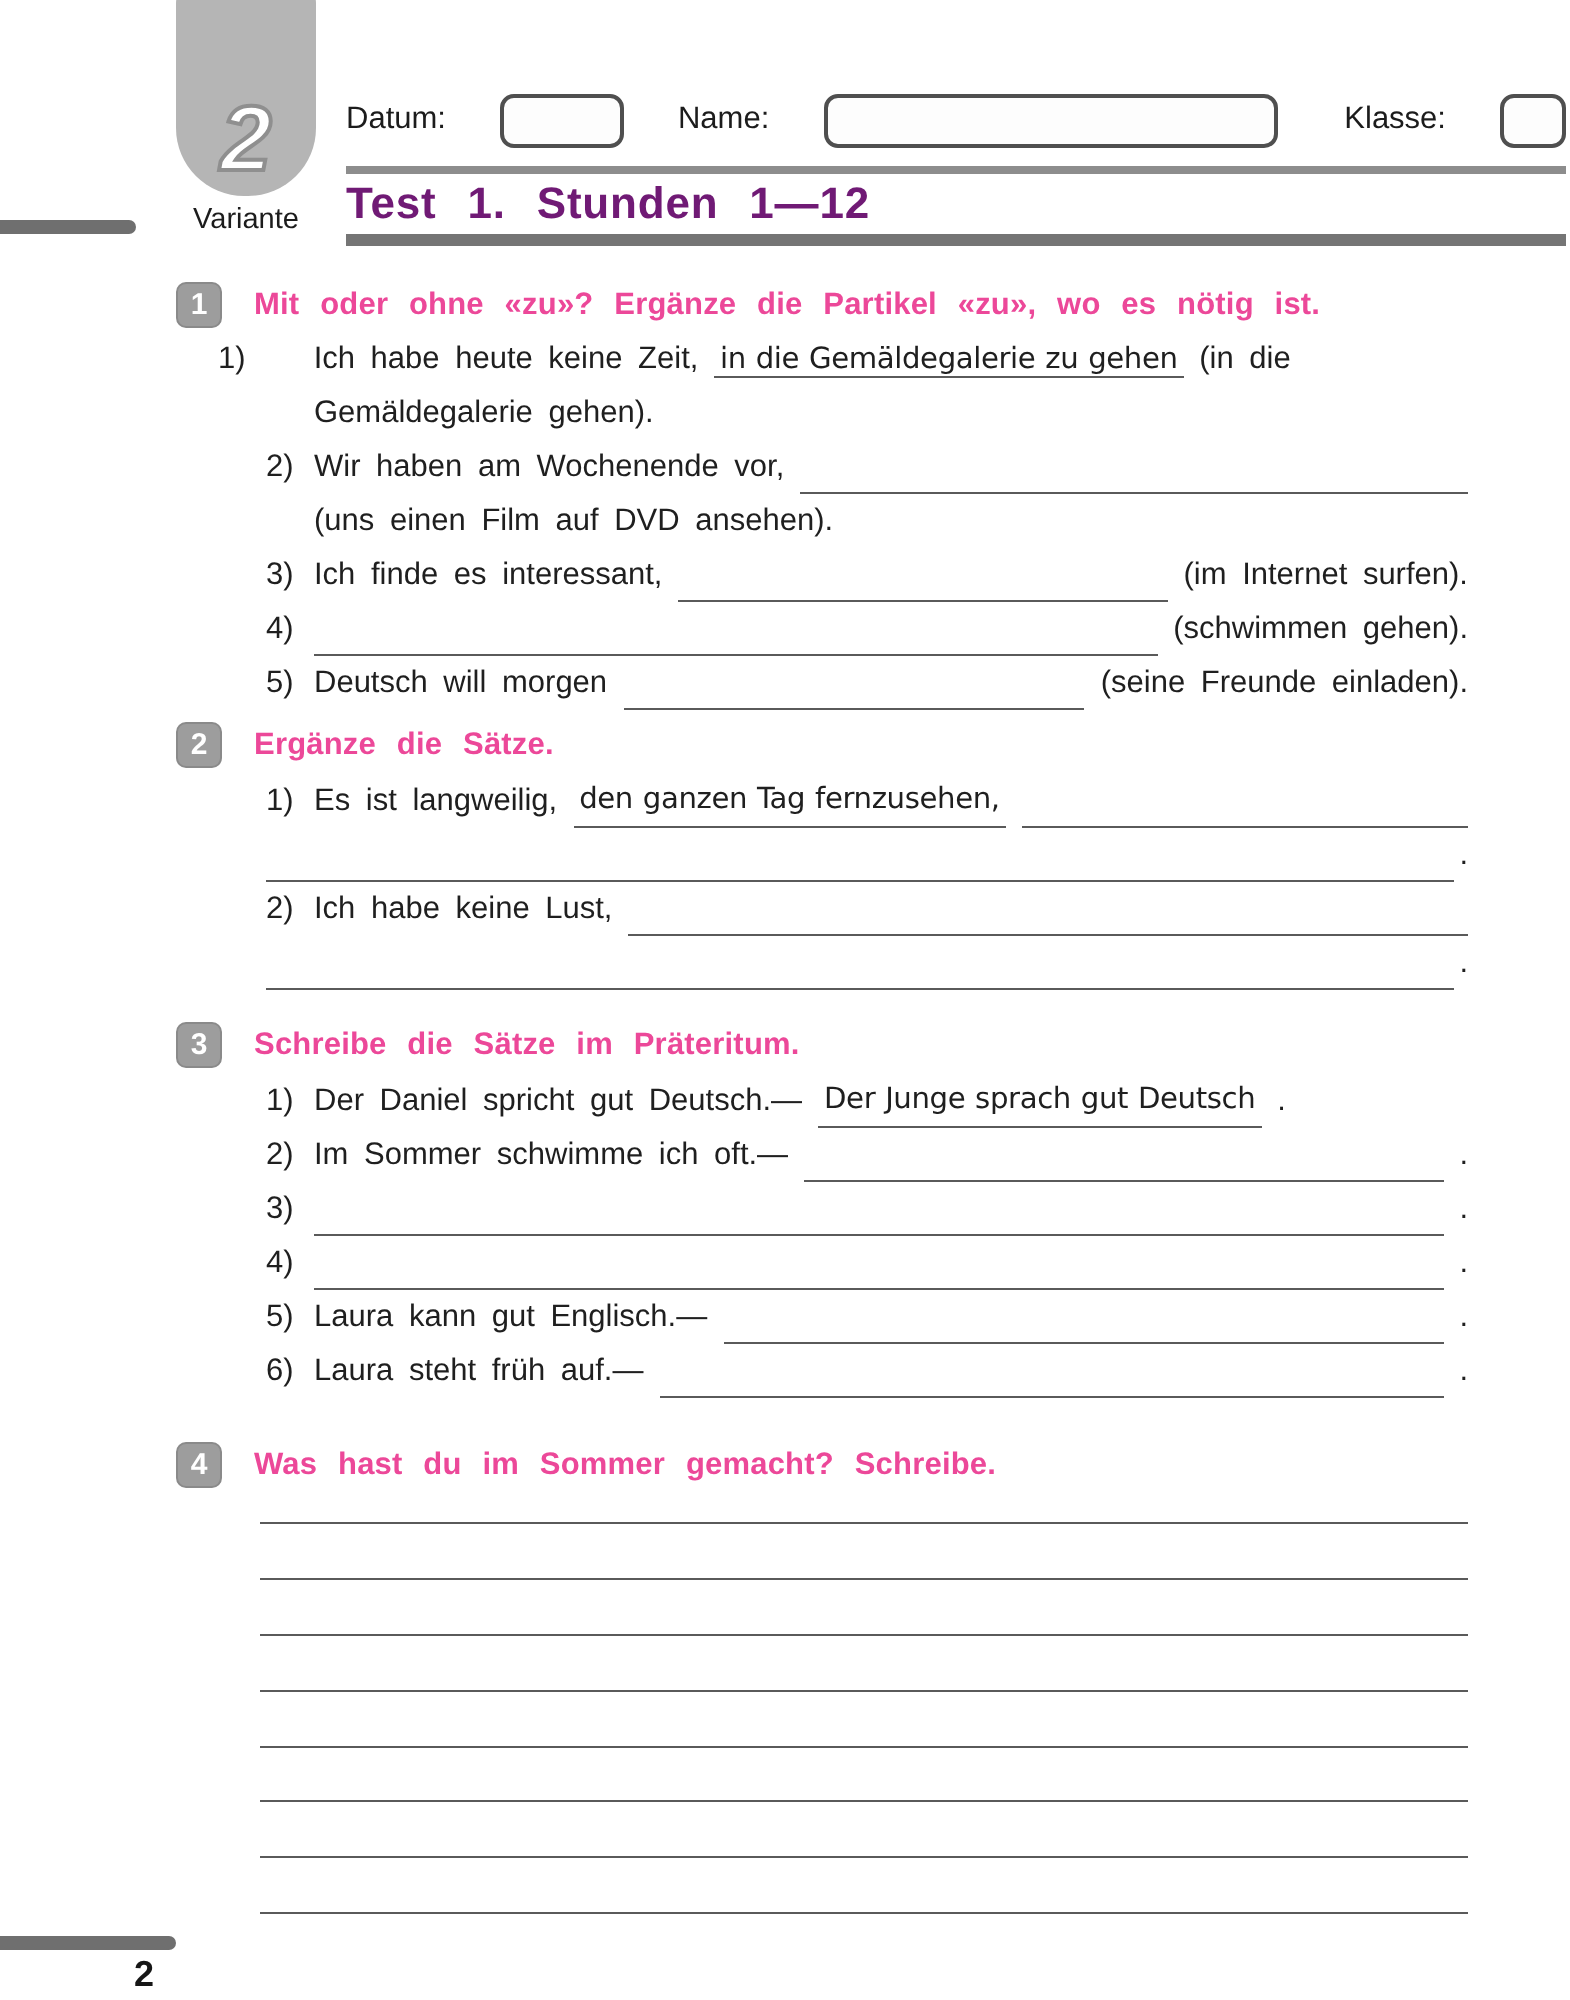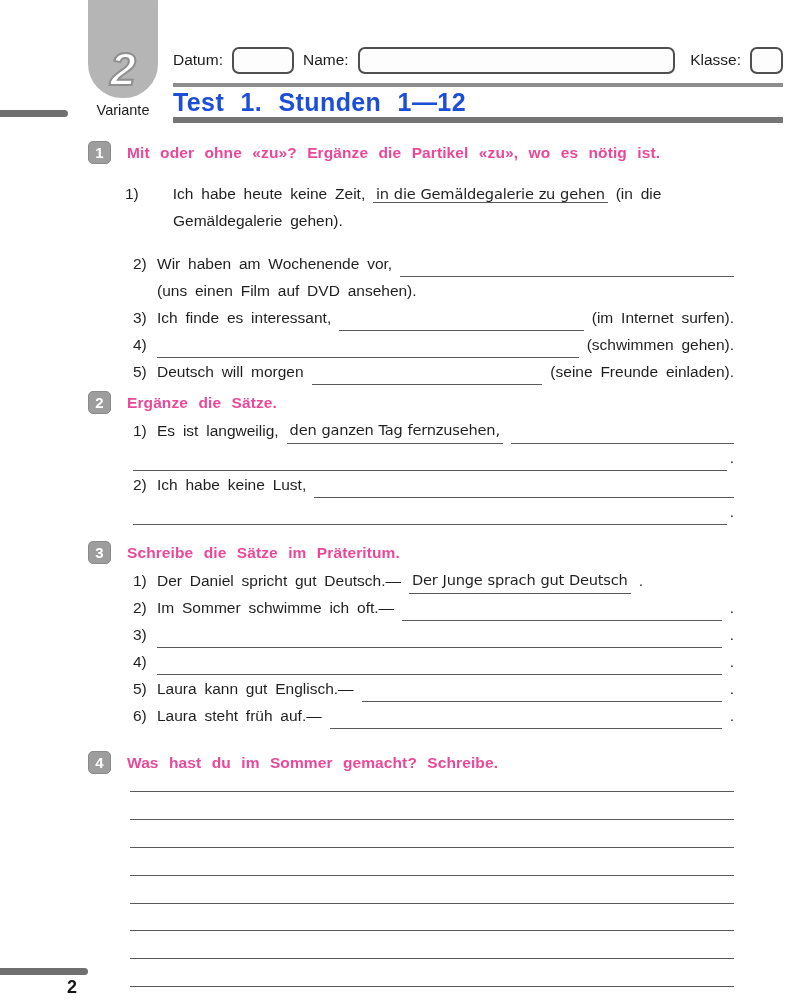--- a/index.html
+++ b/index.html
@@ -26,46 +26,46 @@
   .deco-bar { position:absolute; left:0; background:#6f6f6f; }
   .deco-bar.top { top:110px; width:68px; height:7px; border-radius:0 4px 4px 0; }
   .deco-bar.bottom { top:968px; width:88px; height:7px; border-radius:0 4px 4px 0; }
   .page-number {
     position:absolute; left:54px; top:977px; width:36px; text-align:center;
     font-weight:bold; font-size:18px; color:#161616;
   }
 
   
   .header { position:absolute; left:173px; top:44px; width:610px; }
-  .fields-row { display:flex; align-items:center; gap:9px; height:32px; }
+  .fields-row { display:flex; align-items:center; gap:27px; height:32px; }
   .field-label { font-size:15.5px; color:#1c1c1c; white-space:nowrap; }
   .field-box { border:2px solid #4f4f4f; border-radius:7px; background:#fdfdfd; height:27px; box-sizing:border-box; }
   .field-box.datum { width:62px; }
   .field-box.name  { flex:1; margin-right:6px; }
   .field-box.klasse{ width:33px; }
   .rule { width:100%; }
   .rule.thin  { margin-top:7px; height:3.5px; background:#8d8d8d; }
   .rule.thick { margin-top:3px; height:6px; background:#757575; }
   .page-title {
-    margin-top:3px; font-size:25px; font-weight:bold; color:#1d4ed8;
+    margin-top:3px; font-size:22px; font-weight:bold; color:#701a75;
     letter-spacing:0.4px; word-spacing:9px; line-height:24px;
   }
 
   
   .content { position:absolute; left:88px; top:141px; width:646px; font-size:15.5px; }
   .sec-head { display:flex; align-items:center; gap:16px; height:23px; }
   .badge {
     width:23px; height:23px; background:#9d9d9d; border:1px solid #8a8a8a; border-radius:5px;
     color:#ffffff; font-weight:bold; font-size:15px;
     display:flex; align-items:center; justify-content:center; box-sizing:border-box;
   }
   .sec-heading { font-weight:bold; color:#ec4899; word-spacing:6px; letter-spacing:0.1px; white-space:nowrap; }
   .sec-body { margin-left:45px; margin-top:2px; color:#1f1f1f; word-spacing:3.5px; }
 
-  .wrap-item { margin:16px; padding-left:24px; text-indent:-24px; line-height:27px; }
+  .wrap-item { margin:0; padding-left:24px; text-indent:-24px; line-height:27px; }
   .row { display:flex; align-items:flex-end; gap:8px; height:27px; line-height:27px; }
   .row > span { white-space:nowrap; }
   .num { display:inline-block; min-width:16px; }
   .blank { flex:1 1 auto; border-bottom:1.6px solid #5a5a5a; height:22px; }
   .hand {
     font-family:"DejaVu Sans", sans-serif; font-size:14.6px; letter-spacing:-0.2px;
     word-spacing:0.5px; border-bottom:1.6px solid #5a5a5a; padding:0 3px;
   }
   .post-line { line-height:27px; padding-left:24px; }
   .row.full { gap:3px; }

